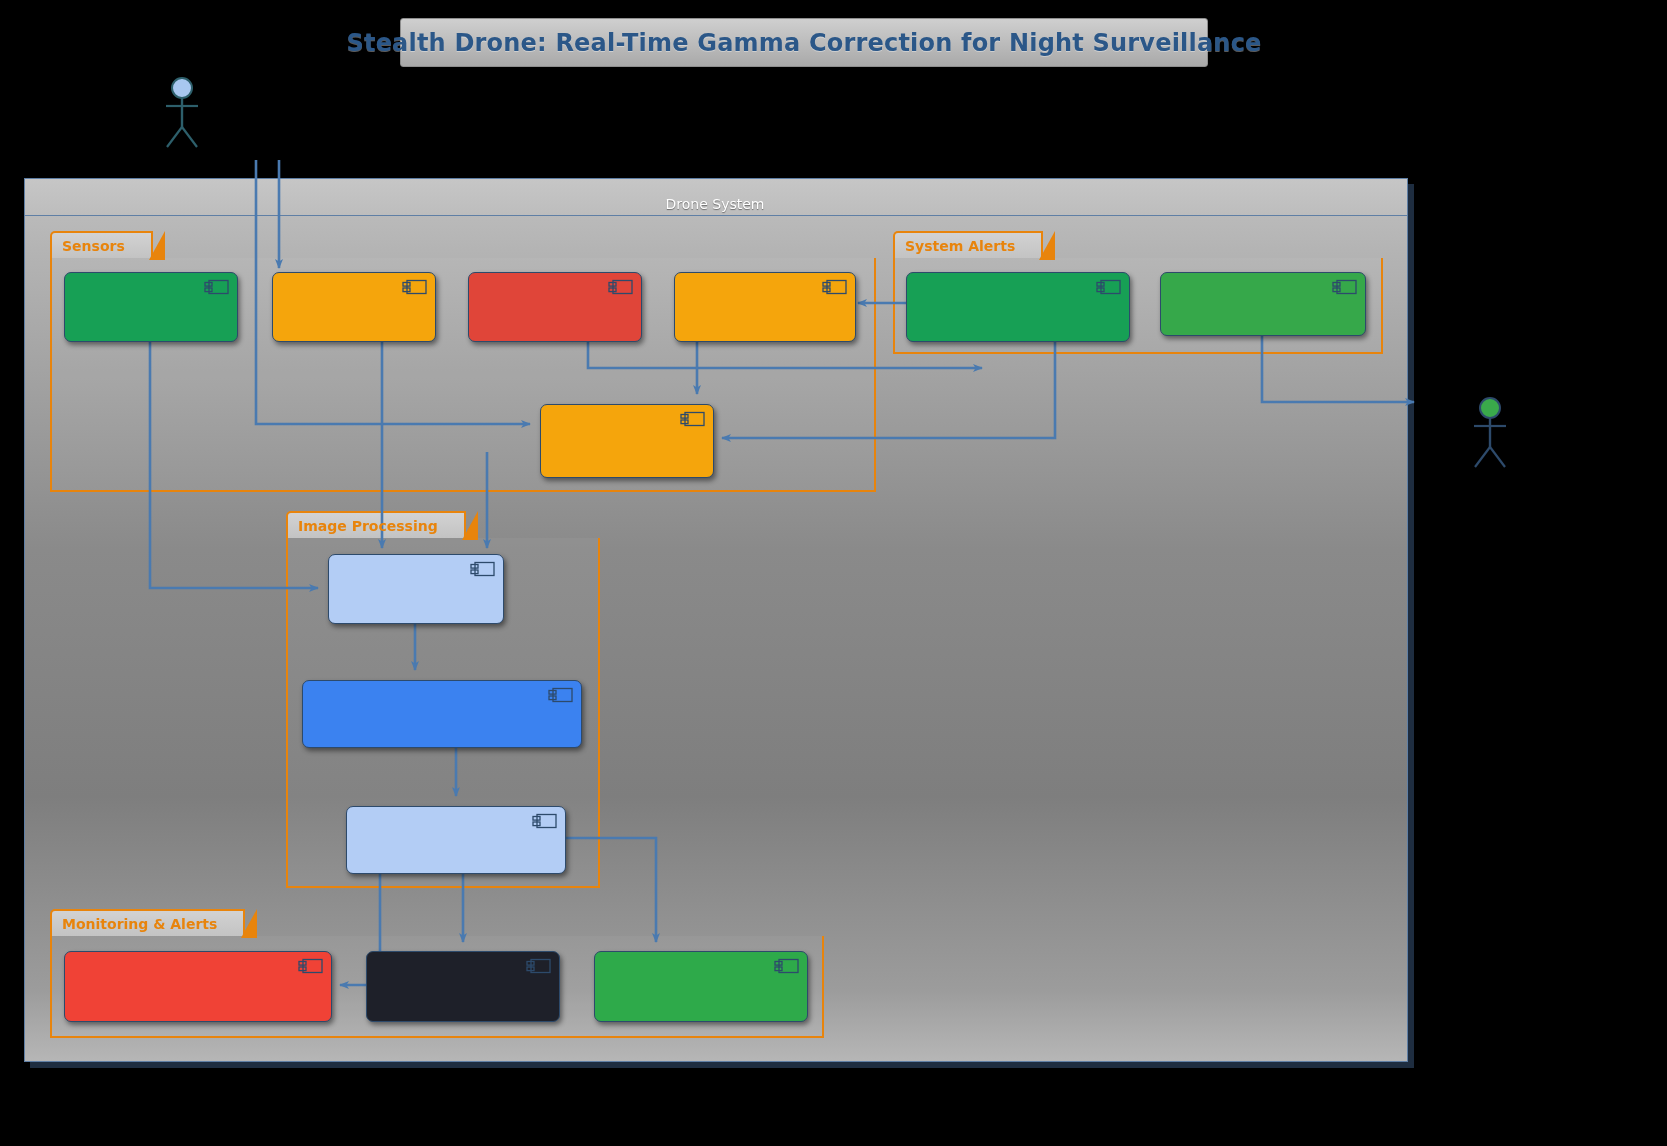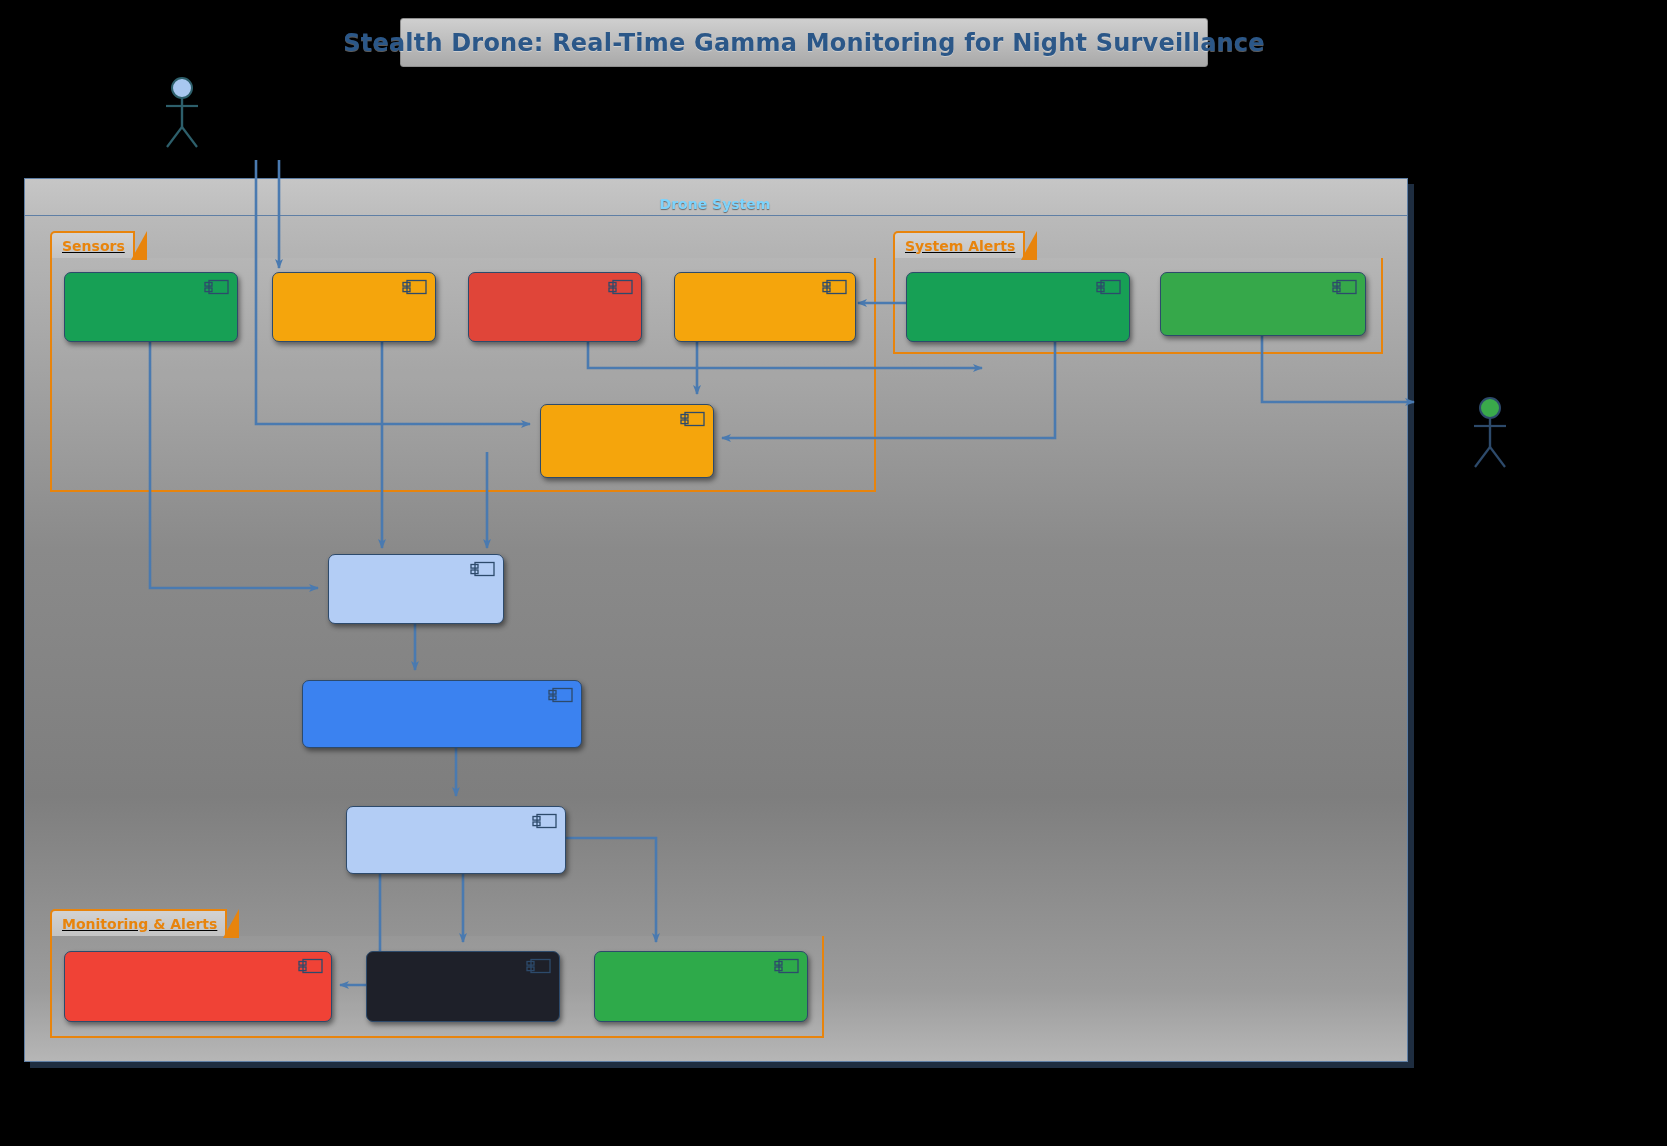--- a/index.html
+++ b/index.html
@@ -28,34 +28,33 @@
     border:1px solid #5f7fa5;
     box-shadow:6px 6px 0 rgba(40,60,85,.75);
   }
   #system-frame .sys-bar{
     position:absolute;left:0;top:0;width:100%;height:36px;
     background:linear-gradient(180deg,#c6c6c6 0%,#bdbdbd 100%);
     border-bottom:1px solid #5f7fa5;
   }
   #system-title{
     position:absolute;left:0;top:14px;width:100%;text-align:center;
-    color:#7dd3fc;font-size:14px;font-weight:bold;
+    color:#ffffff;font-size:14px;font-weight:normal;
     text-shadow:0 1px 1px rgba(0,0,0,.45);
   }
 
   
   .pkg{position:absolute;border:2px solid #e8840c;border-top:none;background:rgba(255,255,255,.045);}
   .pkg-tab{
     position:absolute;top:-27px;left:-2px;height:27px;
     border:2px solid #e8840c;border-bottom:none;
     background:linear-gradient(180deg,#d2d2d2 0%,#c3c3c3 100%);
     border-radius:5px 0 0 0;
-    display:flex;align-items:center;padding:0 8px 0 10px;
+    display:flex;align-items:center;padding:0 26px 0 10px;
     box-sizing:border-box;
-    text-decoration:underline;
   }
   .pkg-tab::after{
     content:"";position:absolute;right:-14px;top:-2px;
     width:0;height:0;border-style:solid;
     border-width:0 0 29px 16px;border-color:transparent transparent #e8840c transparent;
   }
   .pkg-tab .lbl{color:#e8840c;font-size:14px;font-weight:bold;white-space:nowrap;position:relative;z-index:2;}
 
   
   .comp{
@@ -63,37 +62,42 @@
     box-shadow:2px 3px 5px rgba(0,0,0,.45);
   }
   .comp .uml-icon{
     position:absolute;right:7px;top:6px;width:26px;height:16px;
   }
 </style>
 </head>
 <body>
 
 <div id="title-banner">
-  <span class="txt">Stealth Drone: Real-Time Gamma Monitoring for Night Surveillance</span>
+  <span class="txt">Stealth Drone: Real-Time Gamma Correction for Night Surveillance</span>
 </div>
 
 <div id="system-frame">
   <div class="sys-bar"></div>
 </div>
 <div id="system-title" style="position:absolute;left:24px;top:196px;width:1382px;">Drone System</div>
 
 <div class="layer" id="pkg-layer">
     <div class="pkg" style="left: 50px; top: 258px; width: 822px; height: 232px;">
       <div class="pkg-tab">
         <span class="lbl">Sensors</span>
       </div>
     </div>
     <div class="pkg" style="left: 893px; top: 258px; width: 486px; height: 94px;">
       <div class="pkg-tab">
         <span class="lbl">System Alerts</span>
+      </div>
+    </div>
+    <div class="pkg" style="left: 286px; top: 538px; width: 310px; height: 348px;">
+      <div class="pkg-tab">
+        <span class="lbl">Image Processing</span>
       </div>
     </div>
     <div class="pkg" style="left: 50px; top: 936px; width: 770px; height: 100px;">
       <div class="pkg-tab">
         <span class="lbl">Monitoring &amp; Alerts</span>
       </div>
     </div>
   </div>
 
 <svg class="layer" id="conn-layer" viewBox="0 0 1667 1146" xmlns="http://www.w3.org/2000/svg">

